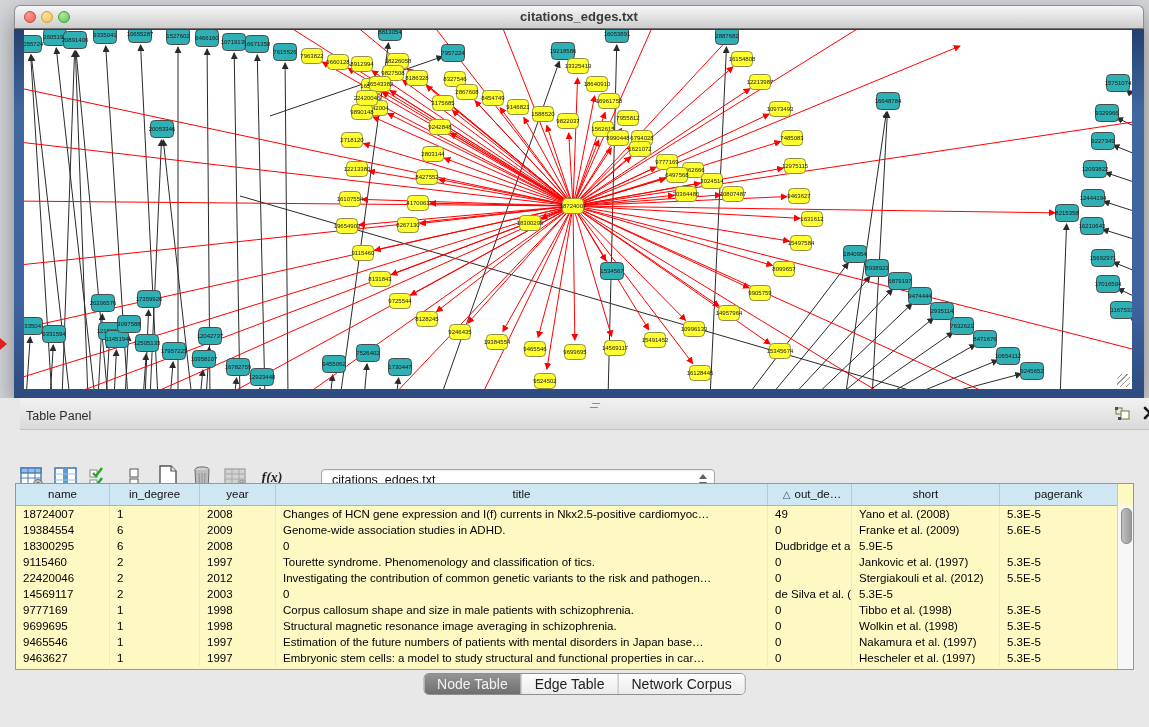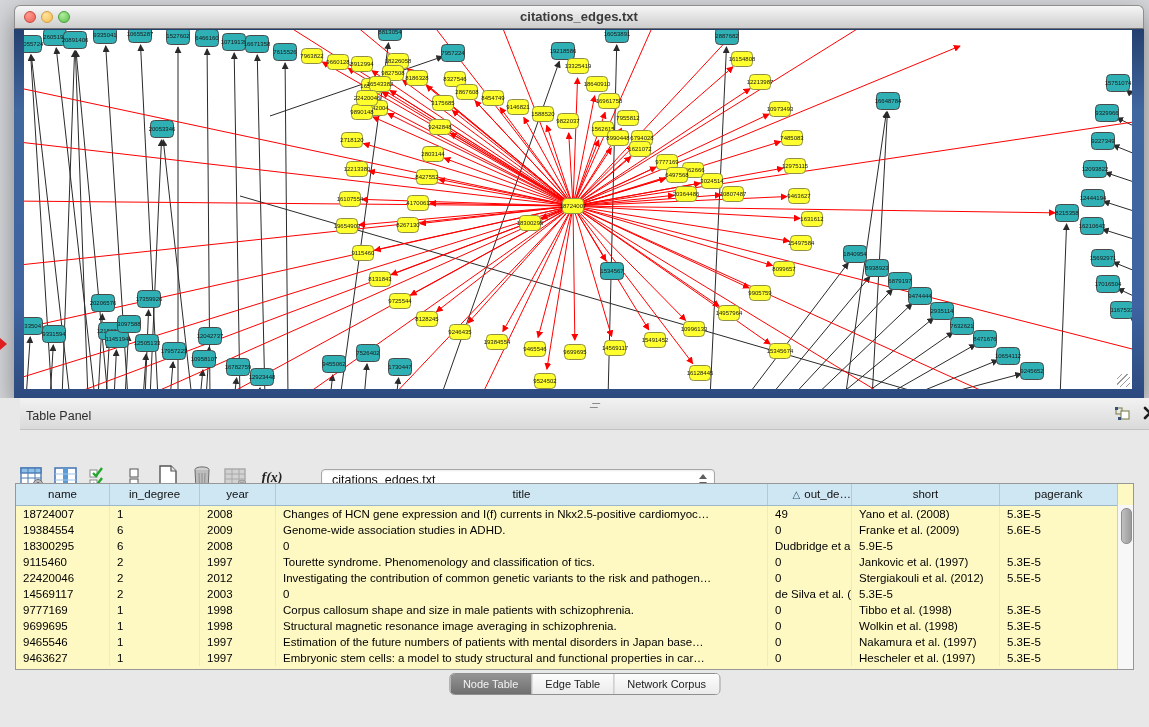--- a/index.html
+++ b/index.html
@@ -49,33 +49,33 @@
                 border-left:4px solid transparent;border-right:4px solid transparent;border-bottom:5px solid #5e5e5e;}
   .spinners .dn{position:absolute;bottom:0;left:0;width:0;height:0;
                 border-left:4px solid transparent;border-right:4px solid transparent;border-top:5px solid #5e5e5e;}
 
   .table-box{position:absolute;left:15px;top:85px;width:1117px;height:185px;background:#fef9c3;
              border:1px solid #979797;}
   .thead,.tr{display:grid;grid-template-columns:94px 90px 76px 492px 84px 148px 1fr;}
   .thead{margin-right:15px;height:21px;background:#cfe6f3;border-bottom:1px solid #9bb7c9;}
   .th{font-size:11.5px;line-height:21px;color:#111;text-align:center;
       border-right:1px solid #aecadb;overflow:hidden;white-space:nowrap;cursor:pointer;}
-  .th.sorted{text-align:right;padding-left:5px;}
+  .th.sorted{text-align:center;padding-left:5px;}
   .sort-glyph{font-family:"DejaVu Sans","Liberation Sans",sans-serif;font-size:10px;color:#33576e;margin-right:4px;}
   .tbody{margin-right:15px;}
   .tr{height:16px;cursor:default;}
   .td{font-size:11.5px;line-height:16px;color:#000;padding-left:7px;
       overflow:hidden;white-space:nowrap;border-right:1px solid rgba(176,200,216,.25);}
   .vscroll{position:absolute;right:0;top:21px;bottom:0;width:15px;background:#f7f7f7;border-left:1px solid #cfcfcf;}
   .vthumb{position:absolute;left:3px;top:3px;width:9px;height:34px;border-radius:5px;
           background:linear-gradient(90deg,#c0c0c0,#9b9b9b);border:1px solid #8e8e8e;cursor:pointer;}
 
   .tabs{position:absolute;left:50%;top:275px;transform:translateX(-50%);display:flex;
         border:1px solid #8f8f8f;border-radius:5px;overflow:hidden;background:#fff;}
-  .tab{padding:2px 13px;font-size:11px;line-height:16px;color:#1d1d1d;
+  .tab{padding:2px 13px;font-size:14px;line-height:16px;color:#1d1d1d;
        background:linear-gradient(#fdfdfd,#ebebeb);border-left:1px solid #b5b5b5;cursor:pointer;}
   .tab:first-child{border-left:none;}
   .tab.active{background:linear-gradient(#949494,#6f6f6f);color:#f3f3f3;}
 
   .statusbar{position:absolute;left:0;bottom:0;width:1149px;height:27px;}
   .mem{position:absolute;right:34px;bottom:8px;font-size:11px;color:#222;}
   .memdot{position:absolute;right:13px;bottom:5px;width:13px;height:13px;border-radius:50%;
           background:radial-gradient(circle at 35% 30%,#84da72,#3cb434);border:1px solid #2f8f2a;cursor:pointer;}
 </style>
 </head>

